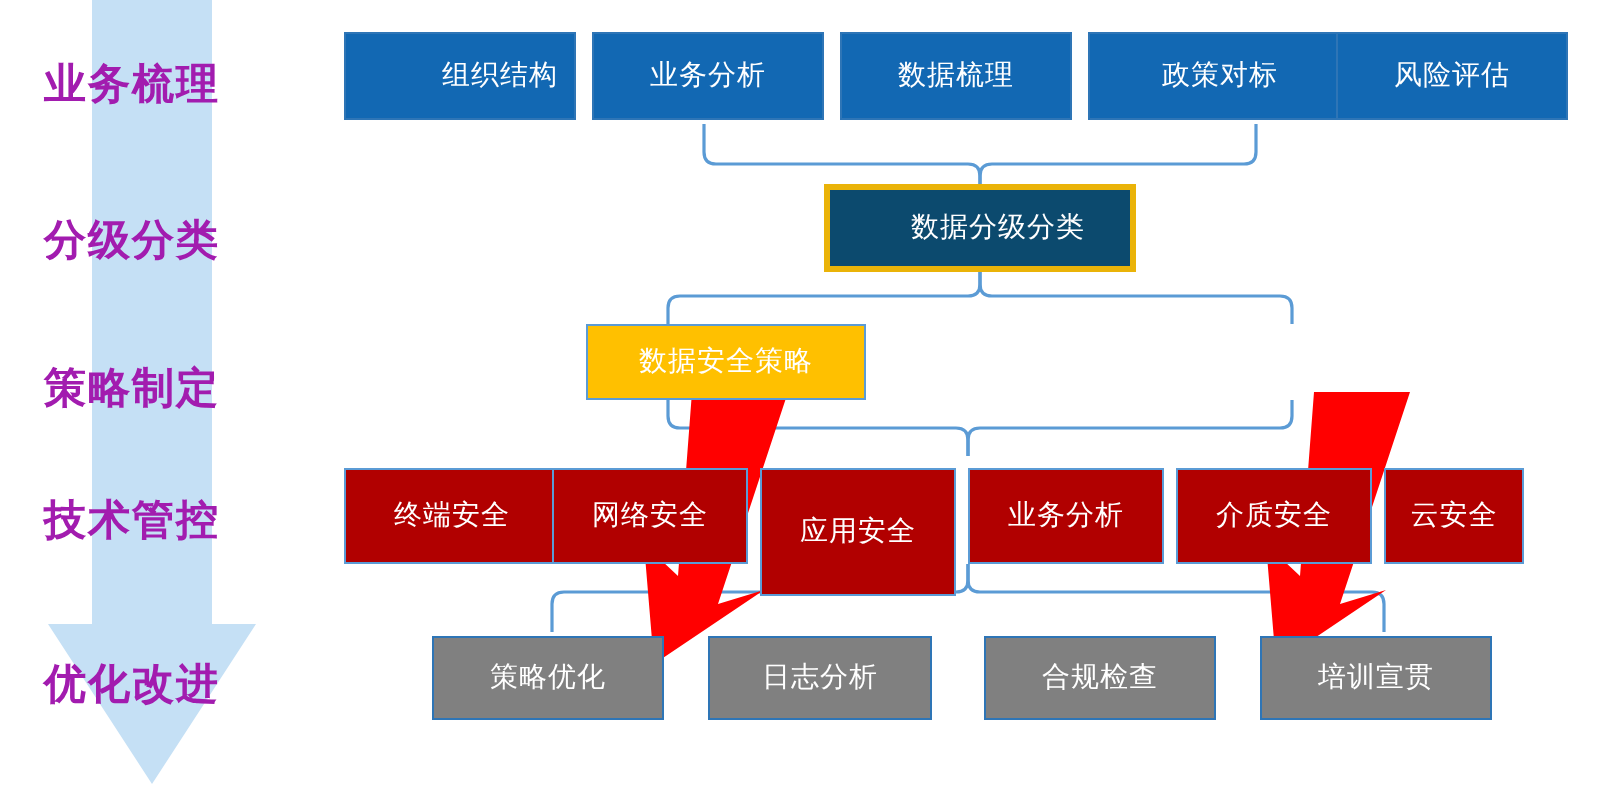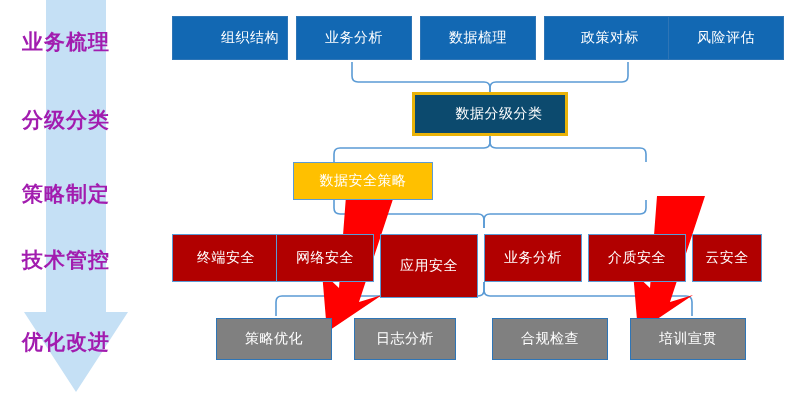--- a/index.html
+++ b/index.html
@@ -98,17 +98,17 @@
   <div class="node node-yellow" style="left:293px; top:162px; width:140px; height:38px;">数据安全策略</div>
 
   <div class="node node-red" style="left:172px; top:234px; width:108px; height:48px;">终端安全</div>
   <div class="node node-red raised" style="left:276px; top:234px; width:98px; height:48px;">网络安全</div>
   <div class="node node-red" style="left:380px; top:234px; width:98px; height:64px;">应用安全</div>
   <div class="node node-red" style="left:484px; top:234px; width:98px; height:48px;">业务分析</div>
   <div class="node node-red raised" style="left:588px; top:234px; width:98px; height:48px;">介质安全</div>
   <div class="node node-red" style="left:692px; top:234px; width:70px; height:48px;">云安全</div>
 
   <div class="node node-gray" style="left:216px; top:318px; width:116px; height:42px;">策略优化</div>
-  <div class="node node-gray" style="left:354px; top:318px; width:102px; height:42px;">日志分析</div>
+  <div class="node node-gray" style="left:354px; top:318px; width:112px; height:42px;">日志分析</div>
   <div class="node node-gray" style="left:492px; top:318px; width:116px; height:42px;">合规检查</div>
   <div class="node node-gray" style="left:630px; top:318px; width:116px; height:42px;">培训宣贯</div>
 
 </div>
 
 </body></html>

